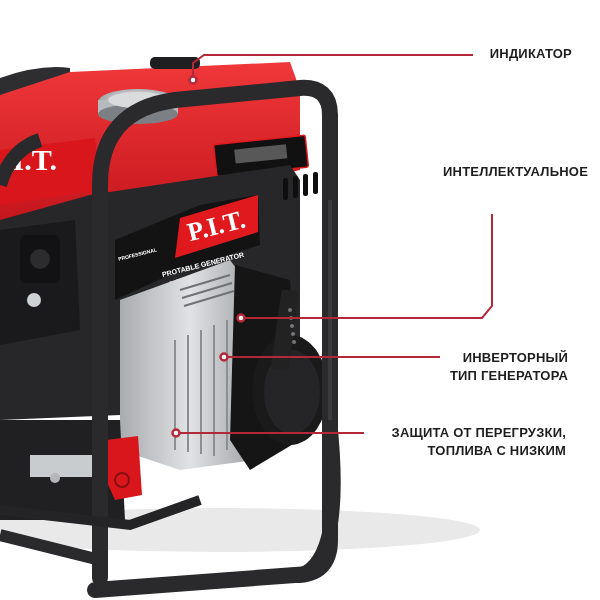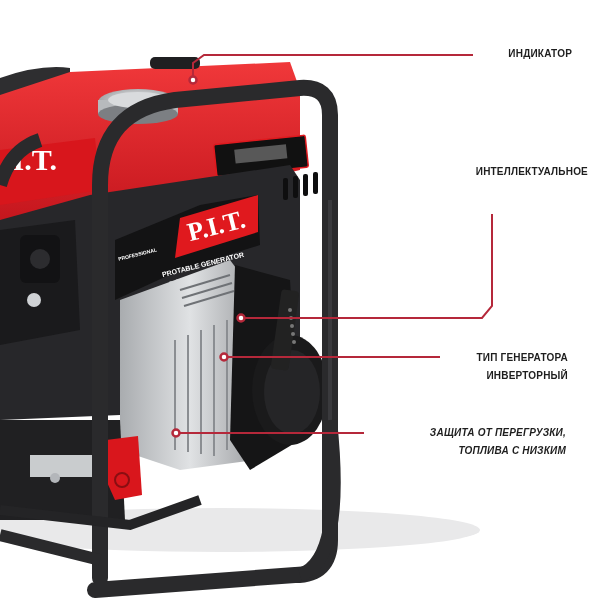--- a/index.html
+++ b/index.html
@@ -1,18 +1,18 @@
 <!DOCTYPE html>
 <html><head>
 <meta charset="utf-8">
 <style>
   html,body{margin:0;padding:0;}
   body{width:600px;height:600px;overflow:hidden;background:#ffffff;position:relative;font-family:"Liberation Sans","DejaVu Sans",sans-serif;}
   .stage{position:absolute;left:0;top:0;width:600px;height:600px;}
-  .label{position:absolute;color:#1e1e1e;font-weight:700;font-size:10px;line-height:18px;text-align:right;letter-spacing:0.2px;}
+  .label{position:absolute;color:#1e1e1e;font-weight:700;font-size:13px;line-height:18px;text-align:right;letter-spacing:0.2px;}
   .label span{display:block;white-space:nowrap;}
   svg{position:absolute;left:0;top:0;}
 </style>
 </head>
 <body>
 
 <div class="stage">
 
   <svg width="600" height="600" viewBox="0 0 600 600">
     <defs>
@@ -134,22 +134,22 @@
 
   <div class="label" style="right:28px;top:45px;">
     <span>ИНДИКАТОР</span>
   </div>
 
   <div class="label" style="right:12px;top:163px;">
     <span>ИНТЕЛЛЕКТУАЛЬНОЕ</span>
   </div>
 
   <div class="label" style="right:32px;top:349px;">
+    <span>ИНВЕРТОРНЫЙ</span>
     <span>ТИП ГЕНЕРАТОРА</span>
-    <span>ИНВЕРТОРНЫЙ</span>
   </div>
 
-  <div class="label" style="right:34px;top:424px;font-style:italic;">
+  <div class="label" style="right:34px;top:424px;">
     <span>ЗАЩИТА ОТ ПЕРЕГРУЗКИ,</span>
     <span>ТОПЛИВА С НИЗКИМ</span>
   </div>
 
 </div>
 
 </body></html>

